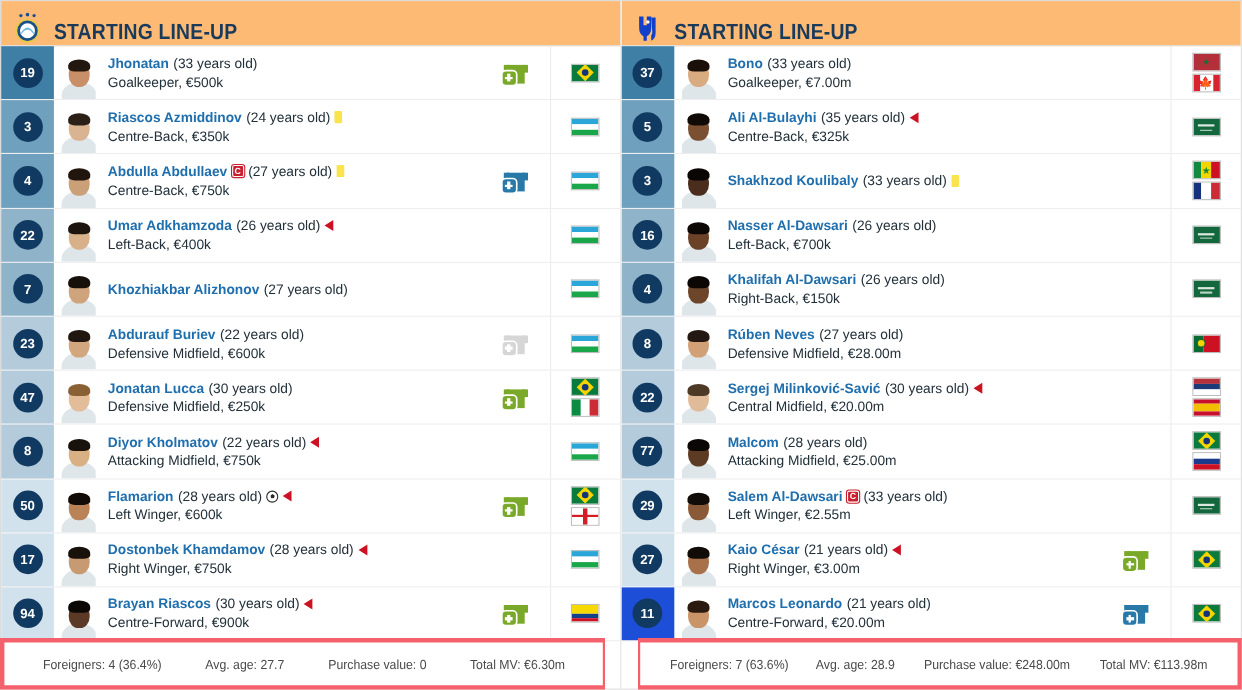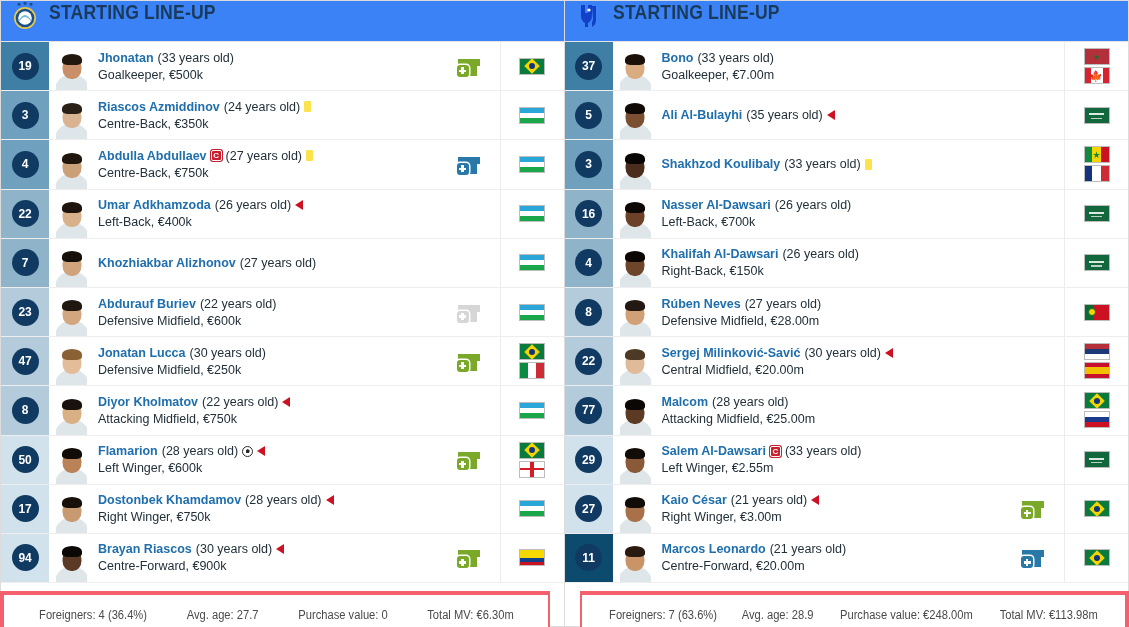--- a/index.html
+++ b/index.html
@@ -16,23 +16,23 @@
     background: #ffffff;
     border: 1px solid #dcdcdc;
     display: flex; flex-direction: column;
     overflow: hidden;
   }
   .panel.right { border-left: none; }
 
   
   .panel-header {
     height: 41px; flex: 0 0 41px;
-    display: flex; align-items: flex-start;
+    display: flex; align-items: flex-end;
     gap: 9px; padding-left: 9px;
-    background: #3b82f6;
+    background: #fdba74;
     border-bottom: 1px solid #e3e3e3;
   }
   .crest { width: 30px; height: 30px; flex: 0 0 30px; position: relative; }
   .panel-title {
     font-size: 20px; font-weight: 700;
     color: #1a3a5c; letter-spacing: .2px;
     transform: scaleX(.88); transform-origin: left center;
     white-space: nowrap;
   }
 
@@ -166,21 +166,21 @@
   .flag {
     width: 26px; height: 17px;
     border: 1px solid #bdbdbd;
     position: relative; overflow: hidden;
     background: #fff;
   }
 
   
   .footer {
     position: absolute; left: 0; bottom: 0;
-    width: 1129px; height: 36px;
+    width: 1129px; height: 47px;
     display: flex; pointer-events: none; border-radius: 18px;
   }
   .foot-half {
     width: 564.5px; height: 47px;
     background: #fff;
     display: flex; align-items: center;
     justify-content: space-around;
     padding: 0 14px;
     pointer-events: auto;
   }
@@ -625,20 +625,21 @@
                 <div class="av-head" style="background:#7a4f32"></div>
                 <div class="av-hair" style="background:#100a06"></div>
               </div>
             </div>
             <div class="info-cell">
               <div class="line1">
                 <span class="pname">Ali Al-Bulayhi</span>
                 <span class="page">(35 years old)</span>
                 <span class="arrow-out"></span>
               </div>
+              <div class="pos">Centre-Back, €325k</div>
             </div>
             <div class="sub-cell"></div>
             <div class="flag-cell">
               <div class="flag">
                 <div style="position:absolute;inset:0;background:#12683c"></div>
                 <div style="position:absolute;left:20%;top:38%;right:20%;height:2px;background:rgba(255,255,255,.85)"></div>
                 <div style="position:absolute;left:28%;bottom:25%;right:28%;height:1.5px;background:rgba(255,255,255,.7)"></div>
               </div>
             </div>
           </div>
@@ -878,21 +879,21 @@
             </div>
             <div class="flag-cell">
               <div class="flag">
                 <div style="position:absolute;inset:0;background:#0a7a3d"></div>
                 <div style="position:absolute;left:50%;top:50%;transform:translate(-50%,-50%) rotate(45deg);width:11px;height:11px;background:#f5d500"></div>
                 <div style="position:absolute;left:50%;top:50%;transform:translate(-50%,-50%);width:6px;height:6px;border-radius:50%;background:#12347a"></div>
               </div>
             </div>
           </div>
           <div class="row">
-            <div class="num-cell" style="background:#0c4a6e">
+            <div class="num-cell" style="background:#1d4ed8">
               <div class="num-badge">11</div>
             </div>
             <div class="photo-cell">
               <div class="avatar">
                 <div class="av-shoulders" style="background:#dfe6ea"></div>
                 <div class="av-head" style="background:#c99468"></div>
                 <div class="av-hair" style="background:#2a1a10"></div>
               </div>
             </div>
             <div class="info-cell">

